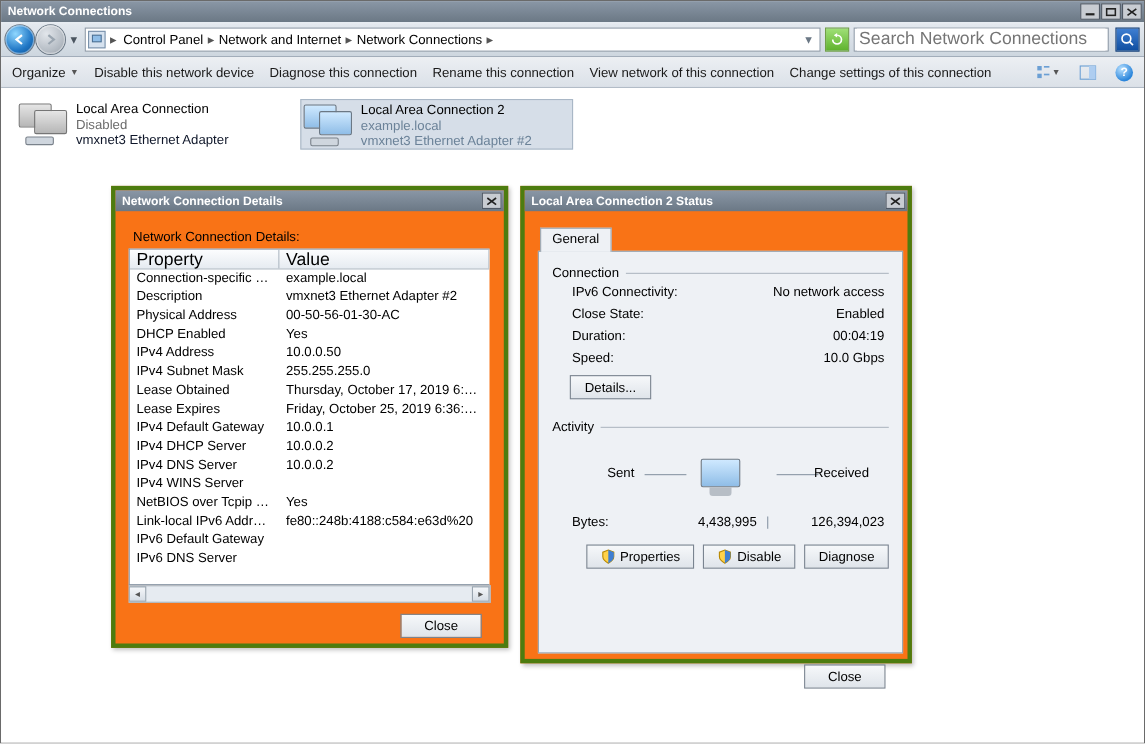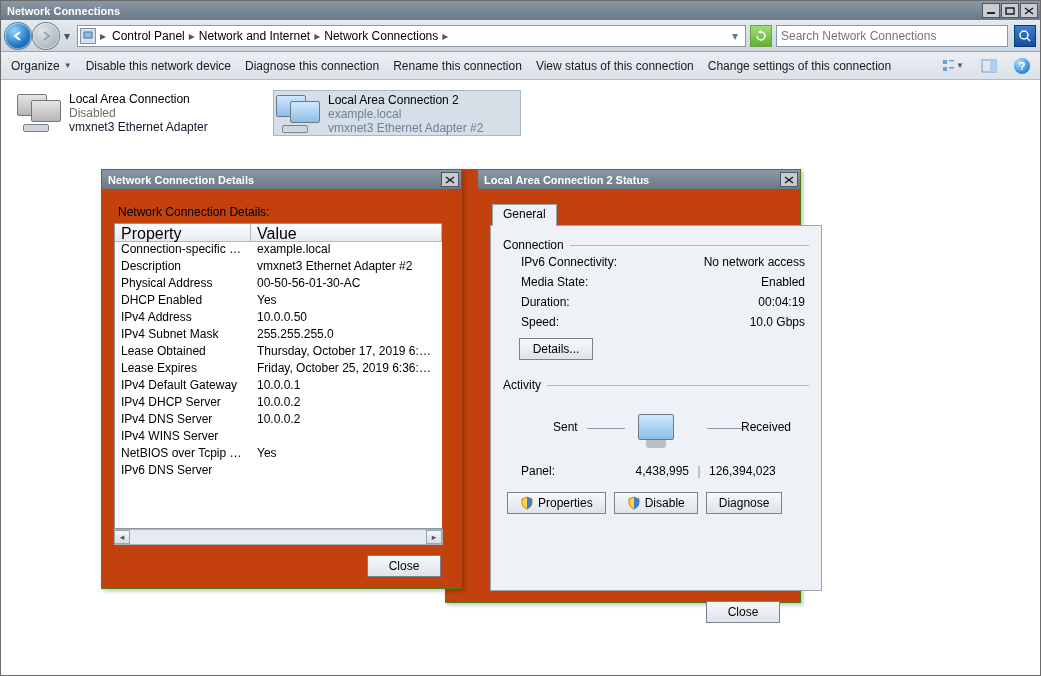--- a/index.html
+++ b/index.html
@@ -22,21 +22,21 @@
   .navdrop { width: 12px; height: 24px; display:flex; align-items:center; justify-content:center; color:#4b5560; }
   .addressbar { flex: 1; height: 22px; border: 1px solid #8a97a6; background: #fff; display: flex; align-items: center; padding: 0 2px; gap: 4px; }
   .addr-icon { width: 16px; height: 16px; background: #d6e2ef; border:1px solid #7a92ab; display:flex; align-items:center; justify-content:center; }
   .breadcrumb { display:flex; align-items:center; gap:2px; font-size: 12px; }
   .breadcrumb .seg { padding: 1px 2px; }
   .breadcrumb .sep { color:#555; }
   .addr-right { display:flex; align-items:center; margin-left:auto; gap:4px; }
   .addr-mini { width:16px; height:16px; display:flex; align-items:center; justify-content:center; color:#6b7885; }
   .refresh-box { width: 22px; height: 22px; border: 1px solid #6f9f47; background: linear-gradient(#9fe077,#5fb22d); display:flex; align-items:center; justify-content:center; color:#fff; }
   .searchbar { width: 232px; height: 22px; border: 1px solid #8a97a6; background: #fff; display: flex; align-items: center; padding: 0 2px; }
-  .searchbar input { border:none; outline:none; flex:1; font-size:12px; color:#7a828b; font-style:normal; }
+  .searchbar input { border:none; outline:none; flex:1; font-size:16px; color:#7a828b; font-style:normal; }
   .searchbtn { width:22px; height:22px; background: linear-gradient(#3f7fd2,#0f4ea1); border:1px solid #0c3a77; display:flex; align-items:center; justify-content:center; margin-left:2px; }
   .searchbtn svg { display:block; }
 
   
   .toolbar { height: 28px; border-bottom: 1px solid #b2bcc7; background: linear-gradient(#eceff3,#dbe1e8); display:flex; align-items:center; padding: 0 10px; gap: 14px; font-size:12px; color:#1a1a1a; }
   .toolbar .item { display:flex; align-items:center; gap:4px; }
   .toolbar .dd { font-size:8px; color:#555; }
   .toolbar .spacer { flex:1; }
   .toolbar .iconbtn { width:22px; height:22px; display:flex; align-items:center; justify-content:center; color:#2a6fc4; }
   .help-icon { width:16px; height:16px; border-radius:50%; background: radial-gradient(circle at 35% 30%, #b7e0ff, #2a85db 70%); display:flex; align-items:center; justify-content:center; color:#fff; font-weight:bold; font-size:11px; }
@@ -51,21 +51,21 @@
   .conn-icon .mon.b { left:14px; top:8px; }
   .conn-icon.dis .mon { filter: grayscale(1); }
   .conn-icon .plug { position:absolute; bottom:0; left:6px; width:26px; height:8px; background:#cfd6de; border:1px solid #7a828b; border-radius:2px; }
   .conn-texts { display:flex; flex-direction:column; line-height:14px; font-size:12px; }
   .conn-texts .l2.dis { color:#6b6b6b; }
   .conn-item.sel .conn-texts .l1 { color:#000; }
   .conn-item.sel .conn-texts .l2 { color:#6b8298; }
   .conn-item.sel .conn-texts .l3 { color:#6b8298; }
 
   
-  .dialog { position:absolute; background:#c2410c; border:1px solid #4d7c0f; box-shadow: 2px 2px 4px rgba(0,0,0,0.25); }
+  .dialog { position:absolute; background:#f97316; border:4px solid #4d7c0f; box-shadow: 2px 2px 4px rgba(0,0,0,0.25); }
   .dlg-titlebar { height:19px; background:linear-gradient(#8a97a6,#6b7885); display:flex; align-items:center; padding:0 2px 0 6px; }
   .dlg-titlebar .t { flex:1; color:#fff; font-weight:bold; font-size:11px; }
   .dlg-close { width:18px; height:15px; background:#c8ccd2; border:1px solid #4f5864; display:flex;align-items:center;justify-content:center; }
   .dlg-body { padding: 10px 12px 10px 12px; font-size:12px; }
 
   
   .details-label { margin: 6px 0 4px 4px; }
   .details-table { border:1px solid #8a97a6; background:#fff; width: 328px; height: 306px; overflow:hidden; position:relative; border-right:none;}
   .dt-head { display:flex; background:linear-gradient(#fcfdfe,#e6ebf1); border-bottom:1px solid #b0b9c3; height:18px; }
   .dt-head .c { border-right:1px solid #b0b9c3; padding:1px 6px; font-size:16px; }
@@ -83,35 +83,35 @@
 
   
   .tabstrip { display:flex; height:22px; margin-top:4px; margin-left:2px; }
   .tab { border:1px solid #9aa5b0; border-bottom:none; padding:2px 10px; background:#eef1f5; position:relative; top:1px; }
   .tabpanel { border:1px solid #9aa5b0; background:#eef1f5; padding:10px 12px 10px 12px; height: 366px; width: 332px; }
   .fieldset-label { font-size:12px; color:#000; }
   .divline { flex:1; height:1px; background:#b0b9c3; margin-left:6px; }
   .grouphead { display:flex; align-items:center; margin-top:2px; }
   .kv { display:flex; justify-content:space-between; padding: 3px 4px 3px 18px; font-size:12px; }
   .btnrow { display:flex; gap:8px; margin-top:8px; }
-  .btnrow.right { justify-content:flex-start; padding-left:4px; }
+  .btnrow.right { justify-content:flex-end; padding-left:4px; }
   .activity { position:relative; height:92px; }
   .act-icon { position:absolute; left:50%; top:22px; transform:translateX(-50%); width:46px; height:42px; }
   .act-icon .mon { width:36px; height:26px; border:1px solid #6b7885; background:linear-gradient(#cfe9ff,#8fbde7); border-radius:2px; margin:0 auto; }
   .act-icon .base { width:20px; height:8px; background:#b7bec6; margin:0 auto; border-radius:0 0 3px 3px; }
   .act-line { position:absolute; top:36px; width:38px; height:1px; background:#8a97a6; }
   .act-line.l { left:84px; }
   .act-line.r { right:64px; }
   .act-sent { position:absolute; left:50px; top:28px; }
   .act-recv { position:absolute; right:18px; top:28px; }
   .act-bytes { display:flex; padding: 0 4px 0 18px; }
   .act-bytes .lbl { width:76px; }
   .act-bytes .v1 { width:92px; text-align:right; }
   .act-bytes .mid { width:20px; text-align:center; color:#8a97a6; }
-  .act-bytes .v2 { flex:1; text-align:left; }
+  .act-bytes .v2 { flex:1; text-align:right; }
   .shield { width:14px; height:14px; display:inline-block; vertical-align:-2px; margin-right:4px; }
 </style>
 </head>
 <body>
 
 <div class="window">
 
   <div class="titlebar">
     <span class="title">Network Connections</span>
     <div class="winbtns">
@@ -192,21 +192,21 @@
     <div class="item">
         <span>Disable this network device</span>
       </div>
     <div class="item">
         <span>Diagnose this connection</span>
       </div>
     <div class="item">
         <span>Rename this connection</span>
       </div>
     <div class="item">
-        <span>View status of this connection</span>
+        <span>View network of this connection</span>
       </div>
     <div class="item">
         <span>Change settings of this connection</span>
       </div>
     <div class="spacer"></div>
     <div class="iconbtn">
         <svg width="16" height="14">
           <rect x="1" y="1" width="4" height="4" fill="#6b9fd4"></rect>
           <rect x="7" y="1" width="8" height="1.5" fill="#6b9fd4"></rect>
           <rect x="1" y="8" width="4" height="4" fill="#6b9fd4"></rect>
@@ -242,21 +242,21 @@
           <div class="mon b"></div>
           <div class="plug"></div>
       </div>
       <div class="conn-texts">
         <span class="l1">Local Area Connection 2</span>
         <span class="l2">example.local</span>
         <span class="l3">vmxnet3 Ethernet Adapter #2</span>
       </div>
     </div>
 
-    <div class="dialog" style="left:444px; top:89px; width:356px; height:434px;padding-left:32px;">
+    <div class="dialog" style="left:472px; top:89px; width:356px; height:434px;">
       <div class="dlg-titlebar">
         <span class="t">Local Area Connection 2 Status</span>
         <div class="dlg-close">
             <svg width="10" height="8">
               <line x1="1" y1="1" x2="9" y2="7" stroke="#222" stroke-width="1.5"></line>
               <line x1="9" y1="1" x2="1" y2="7" stroke="#222" stroke-width="1.5"></line>
             </svg>
           </div>
       </div>
       <div class="dlg-body">
@@ -266,21 +266,21 @@
         <div class="tabpanel">
           <div class="grouphead">
               <span class="fieldset-label">Connection</span>
               <div class="divline"></div>
             </div>
           <div class="kv">
               <span>IPv6 Connectivity:</span>
               <span>No network access</span>
             </div>
           <div class="kv">
-              <span>Media State:</span>
+              <span>Close State:</span>
               <span>Enabled</span>
             </div>
           <div class="kv">
               <span>Duration:</span>
               <span>00:04:19</span>
             </div>
           <div class="kv">
               <span>Speed:</span>
               <span>10.0 Gbps</span>
             </div>
@@ -293,21 +293,21 @@
           <div class="activity">
             <span class="act-sent">Sent</span>
             <div class="act-line l"></div>
             <div class="act-icon">
                 <div class="mon"></div>
                 <div class="base"></div>
               </div>
             <div class="act-line r"></div>
             <span class="act-recv">Received</span>
             <div class="act-bytes" style="position:absolute; bottom:6px; left:0; right:0;">
-              <span class="lbl">Panel:</span>
+              <span class="lbl">Bytes:</span>
               <span class="v1">4,438,995</span>
               <span class="mid">|</span>
               <span class="v2">126,394,023</span>
             </div>
           </div>
 
           <div class="btnrow right">
             <button class="dlg-btn">
                 <span class="shield"><svg width="14" height="14">
                     <path d="M7 1 L12 3 V7 C12 10 9 12 7 13 C5 12 2 10 2 7 V3 Z" fill="#ffd24a" stroke="#b88800"></path>
@@ -396,20 +396,28 @@
               </div>
             <div class="r">
                 <div class="c c1">IPv4 WINS Server</div>
                 <div class="c c2"></div>
               </div>
             <div class="r">
                 <div class="c c1">NetBIOS over Tcpip En...</div>
                 <div class="c c2">Yes</div>
               </div>
             <div class="r">
+                <div class="c c1">Link-local IPv6 Address</div>
+                <div class="c c2">fe80::248b:4188:c584:e63d%20</div>
+              </div>
+            <div class="r">
+                <div class="c c1">IPv6 Default Gateway</div>
+                <div class="c c2"></div>
+              </div>
+            <div class="r">
                 <div class="c c1">IPv6 DNS Server</div>
                 <div class="c c2"></div>
               </div>
           </div>
         </div>
         <div class="h-scroll">
           <div class="arr">◂</div>
           <div class="track"></div>
           <div class="arr">▸</div>
         </div>

